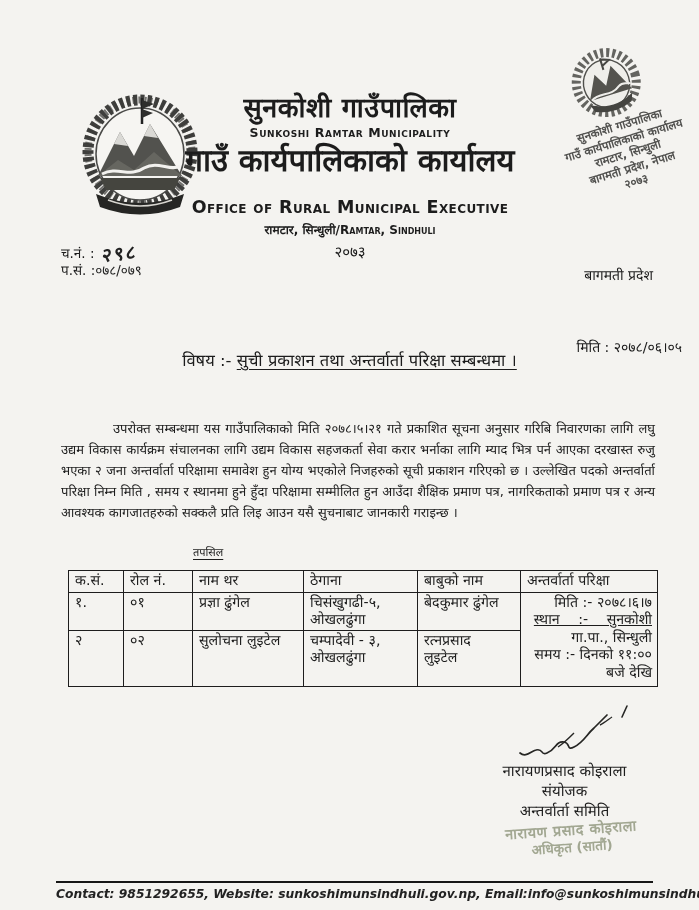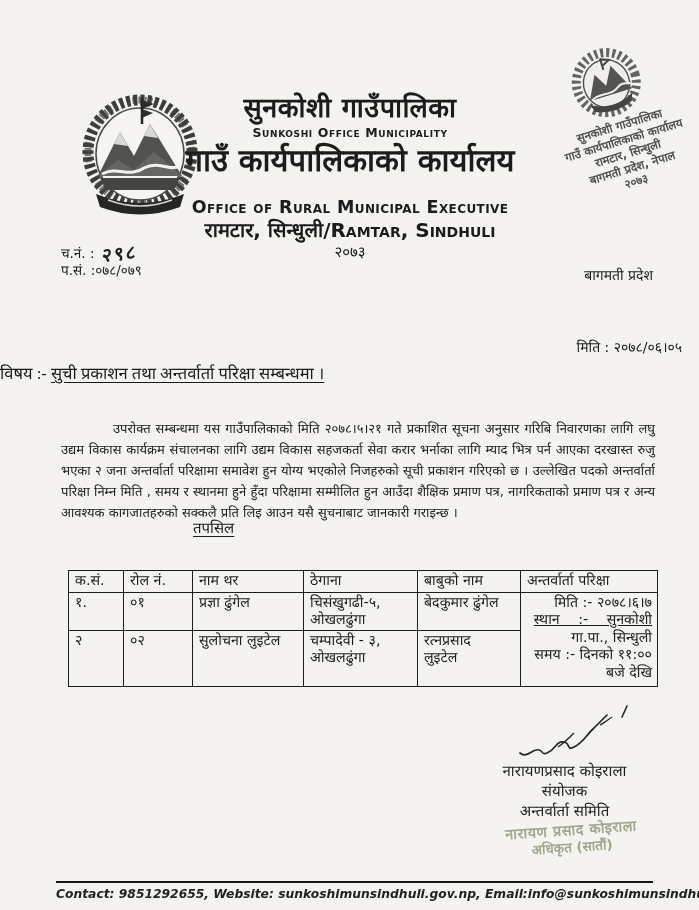--- a/index.html
+++ b/index.html
@@ -14,21 +14,21 @@
   }
   .page{position:absolute;inset:0;}
 
   
   .emblem-left{position:absolute;left:76px;top:90px;width:128px;height:130px;}
   .head-center{position:absolute;left:150px;top:92px;width:400px;text-align:center;}
   .np-title-1{font-size:27px;font-weight:bold;line-height:32px;letter-spacing:.5px;}
   .en-title-1{font-size:12.5px;font-weight:bold;font-variant:small-caps;letter-spacing:.6px;line-height:15px;margin-top:1px;}
   .np-title-2{font-size:31px;font-weight:bold;line-height:37px;margin-top:2px;}
   .en-title-2{font-size:17.5px;font-weight:bold;font-variant:small-caps;letter-spacing:.4px;line-height:21px;margin-top:18px;}
-  .place-line{font-size:20px;font-weight:bold;font-variant:small-caps;line-height:18px;margin-top:3px;}
+  .place-line{font-size:12px;font-weight:bold;font-variant:small-caps;line-height:18px;margin-top:3px;}
   .year-line{font-size:15px;line-height:18px;margin-top:4px;}
 
   
   .stamp-right{
     position:absolute;left:531px;top:44px;width:172px;
     transform:rotate(-17deg);
     text-align:center;color:#3b3b39;font-weight:bold;
     font-size:11.5px;line-height:14.5px;opacity:.88;
   }
   .stamp-right .s-line{white-space:nowrap;}
@@ -40,33 +40,33 @@
   .chalani-value{
     display:inline-block;font-size:19px;font-weight:bold;
     transform:rotate(-6deg) skewX(-8deg);color:#222;
     position:relative;top:2px;left:3px;letter-spacing:2px;
   }
   .province{position:absolute;right:46px;top:246px;font-size:14px;margin-top:19px;}
 
   .date-line{position:absolute;right:17px;top:337px;font-size:14px;white-space:nowrap;}
 
   
-  .subject{position:absolute;left:0;top:361px;width:100%;text-align:left;font-size:16.5px;font-family:Liberation Serif, serif;}
+  .subject{position:absolute;left:0;top:348px;width:100%;text-align:center;font-size:16.5px;}
   .subject .subj-text{text-decoration:underline;text-underline-offset:3px;}
 
   
   .body-para{
     position:absolute;left:61px;right:44px;top:418px;
     font-size:13px;line-height:21px;
     text-align:justify;text-indent:52px;
   }
 
   .tapasil{
-    position:absolute;left:193px;top:517px;
-    font-size:15px;text-decoration:underline;text-underline-offset:3px;
+    position:absolute;left:193px;top:544px;
+    font-size:11px;text-decoration:underline;text-underline-offset:3px;
   }
 
   
   .detail-table{
     position:absolute;left:68px;top:570px;
     border-collapse:collapse;table-layout:fixed;width:589px;
     font-size:14.2px;line-height:17.4px;
   }
   .detail-table th,.detail-table td{
     border:1.6px solid #1d1d1d;
@@ -126,21 +126,21 @@
 
       <path d="M24,88 L104,88 L98,100 L30,100 Z" fill="#45453f"></path>
 
       <path d="M20,104 Q64,122 108,104 L104,117 Q64,132 24,117 Z" fill="#262624"></path>
       <path d="M32,110 Q64,122 96,110" fill="none" stroke="#d8d6d0" stroke-width="1.6"></path>
     </svg>
   </div>
 
   <div class="head-center">
     <div class="np-title-1">सुनकोशी गाउँपालिका</div>
-    <div class="en-title-1">Sunkoshi Office Municipality</div>
+    <div class="en-title-1">Sunkoshi Ramtar Municipality</div>
     <div class="np-title-2">गाउँ कार्यपालिकाको कार्यालय</div>
     <div class="en-title-2">Office of Rural Municipal Executive</div>
     <div class="place-line">रामटार, सिन्धुली/Ramtar, Sindhuli</div>
     <div class="year-line">२०७३</div>
   </div>
 
   <div class="stamp-right">
     <svg width="78" height="74" viewBox="0 0 78 74">
       <circle cx="39" cy="37" r="30" fill="none" stroke="#34342f" stroke-width="9" stroke-dasharray="3 3" opacity="0.85"></circle>
       <ellipse cx="39" cy="38" rx="23" ry="24" fill="#efeeea" stroke="#3a3a36" stroke-width="1.4"></ellipse>

